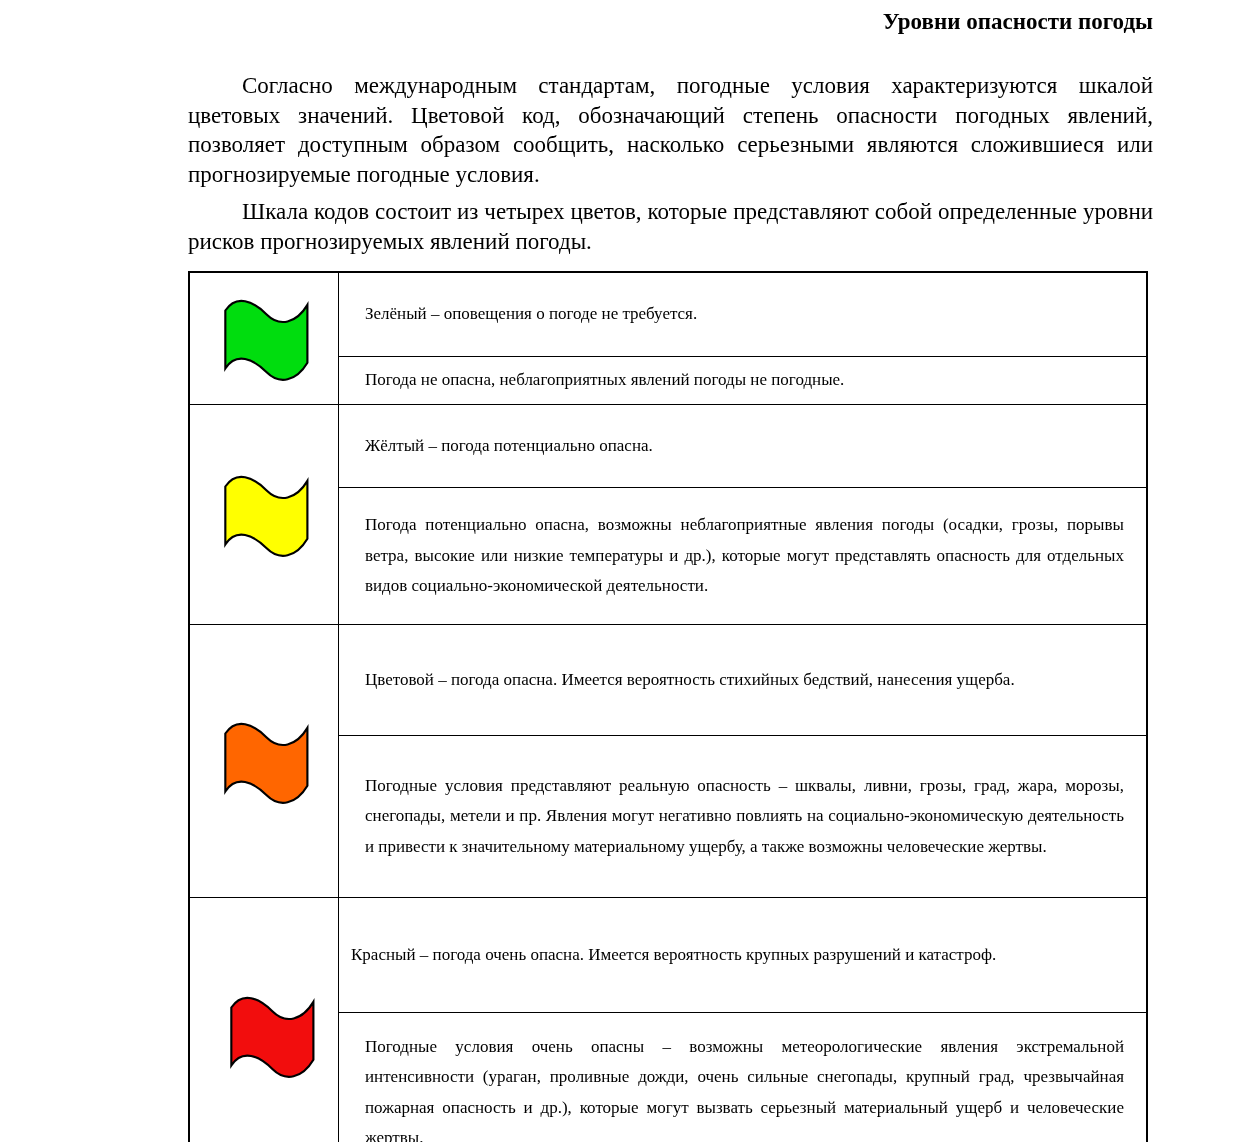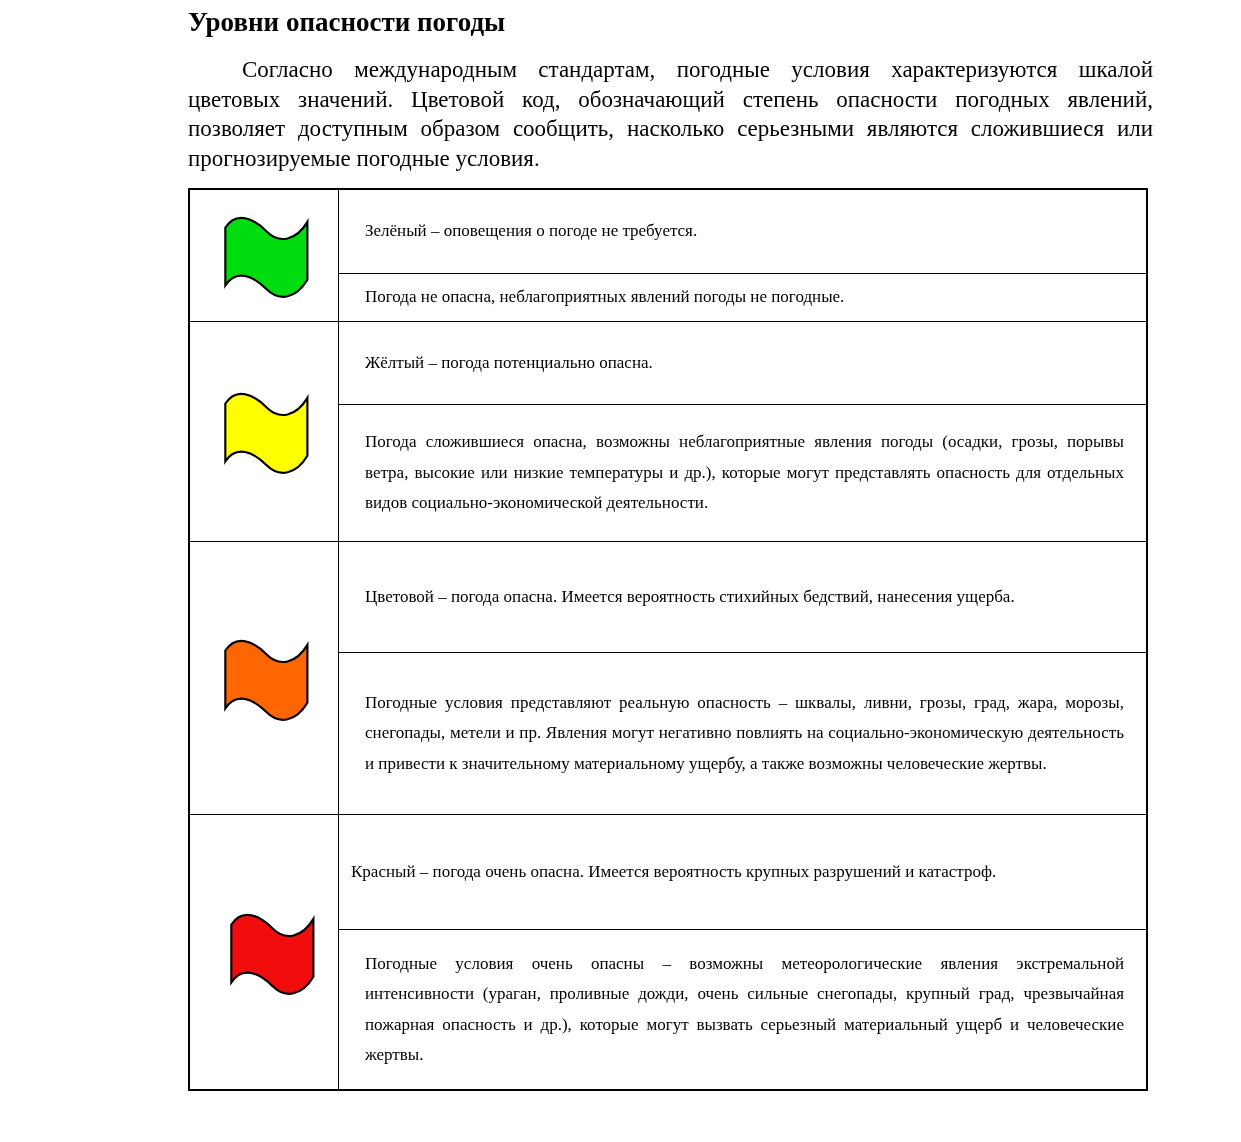--- a/index.html
+++ b/index.html
@@ -15,34 +15,34 @@
     background: #ffffff;
     overflow: hidden;
   }
   .content {
     position: absolute;
     left: 188px;
     top: 6px;
     width: 965px;
   }
   .doc-title {
-    font-size: 27px;
+    font-size: 23px;
     font-weight: bold;
-    text-align: left;
+    text-align: right;
     line-height: 32px;
     margin: 0 0 0 0;
   }
   .par {
     font-size: 23px;
     line-height: 29.5px;
     text-align: justify;
     text-indent: 54px;
     margin: 0;
   }
-  .par-1 { margin-top: 17px; }
+  .par-1 { margin-top: 33px; }
   .par-2 { margin-top: 8px; }
   table.danger-table {
     margin-top: 15px;
     border-collapse: collapse;
     width: 960px;
     table-layout: fixed;
   }
   table.danger-table, table.danger-table td {
     border: 1.6px solid #000000;
   }
@@ -73,20 +73,21 @@
 </style>
 </head>
 <body>
 
 <div class="page">
   <div class="content">
 
     <h1 class="doc-title">Уровни опасности погоды</h1>
 
     <p class="par par-1">Согласно международным стандартам, погодные условия характеризуются шкалой цветовых значений. Цветовой код, обозначающий степень опасности погодных явлений, позволяет доступным образом сообщить, насколько серьезными являются сложившиеся или прогнозируемые погодные условия.</p>
+    <p class="par par-2">Шкала кодов состоит из четырех цветов, которые представляют собой определенные уровни рисков прогнозируемых явлений погоды.</p>
 
     <table class="danger-table">
       <tbody>
 
         <tr class="r1a">
           <td class="flag-cell" rowspan="2">
             <svg class="flag-svg" viewBox="0 0 104 104">
               <path d="M 10,22 C 22,4 40,12 54,26 C 68,40 86,36 98,16 L 98,78 C 86,98 68,102 54,88 C 40,74 22,66 10,84 Z" stroke="#000000" stroke-width="2.3" fill="#00dd0e"></path>
             </svg>
           </td>
@@ -98,21 +99,21 @@
 
         <tr class="r2a">
           <td class="flag-cell" rowspan="2">
             <svg class="flag-svg" viewBox="0 0 104 104">
               <path d="M 10,22 C 22,4 40,12 54,26 C 68,40 86,36 98,16 L 98,78 C 86,98 68,102 54,88 C 40,74 22,66 10,84 Z" stroke="#000000" stroke-width="2.3" fill="#ffff00"></path>
             </svg>
           </td>
           <td class="txt-cell">Жёлтый – погода потенциально опасна.</td>
         </tr>
         <tr class="r2b">
-          <td class="txt-cell">Погода сложившиеся опасна, возможны неблагоприятные явления погоды (осадки, грозы, порывы ветра, высокие или низкие температуры и др.), которые могут представлять опасность для отдельных видов социально-экономической деятельности.</td>
+          <td class="txt-cell">Погода потенциально опасна, возможны неблагоприятные явления погоды (осадки, грозы, порывы ветра, высокие или низкие температуры и др.), которые могут представлять опасность для отдельных видов социально-экономической деятельности.</td>
         </tr>
 
         <tr class="r3a">
           <td class="flag-cell" rowspan="2">
             <svg class="flag-svg" viewBox="0 0 104 104">
               <path d="M 10,22 C 22,4 40,12 54,26 C 68,40 86,36 98,16 L 98,78 C 86,98 68,102 54,88 C 40,74 22,66 10,84 Z" stroke="#000000" stroke-width="2.3" fill="#ff6600"></path>
             </svg>
           </td>
           <td class="txt-cell">Цветовой – погода опасна. Имеется вероятность стихийных бедствий, нанесения ущерба.</td>
         </tr>

